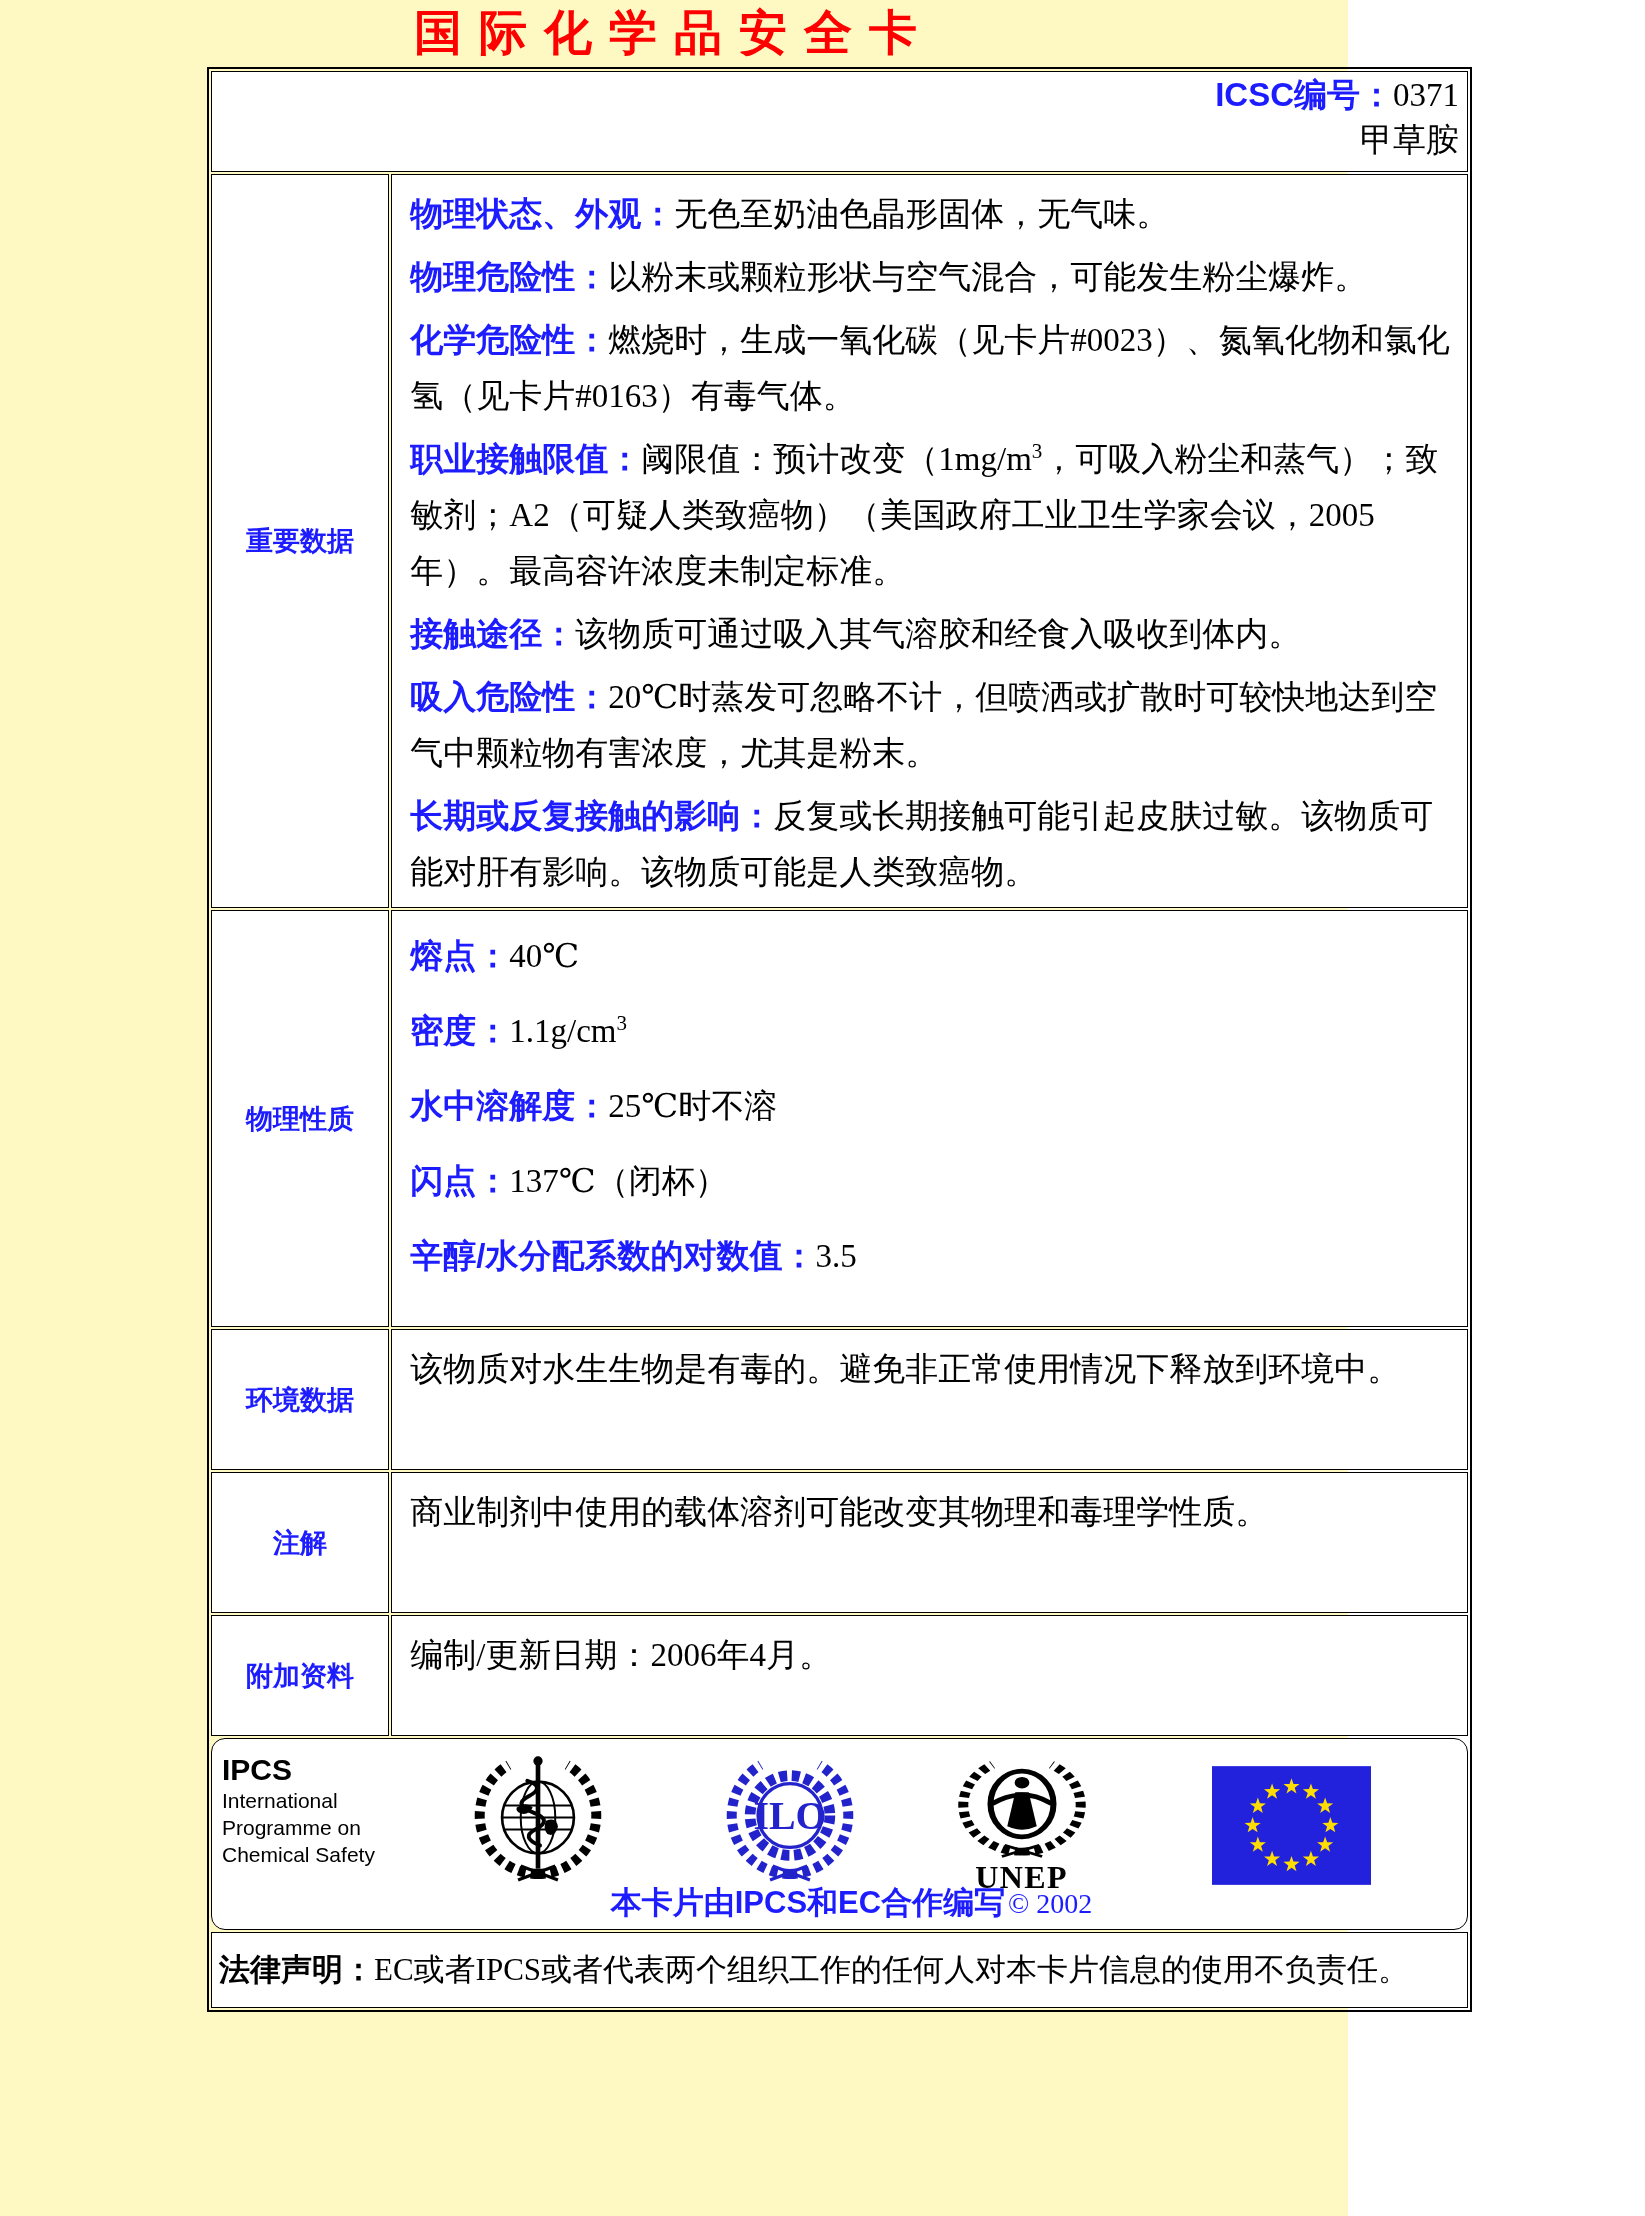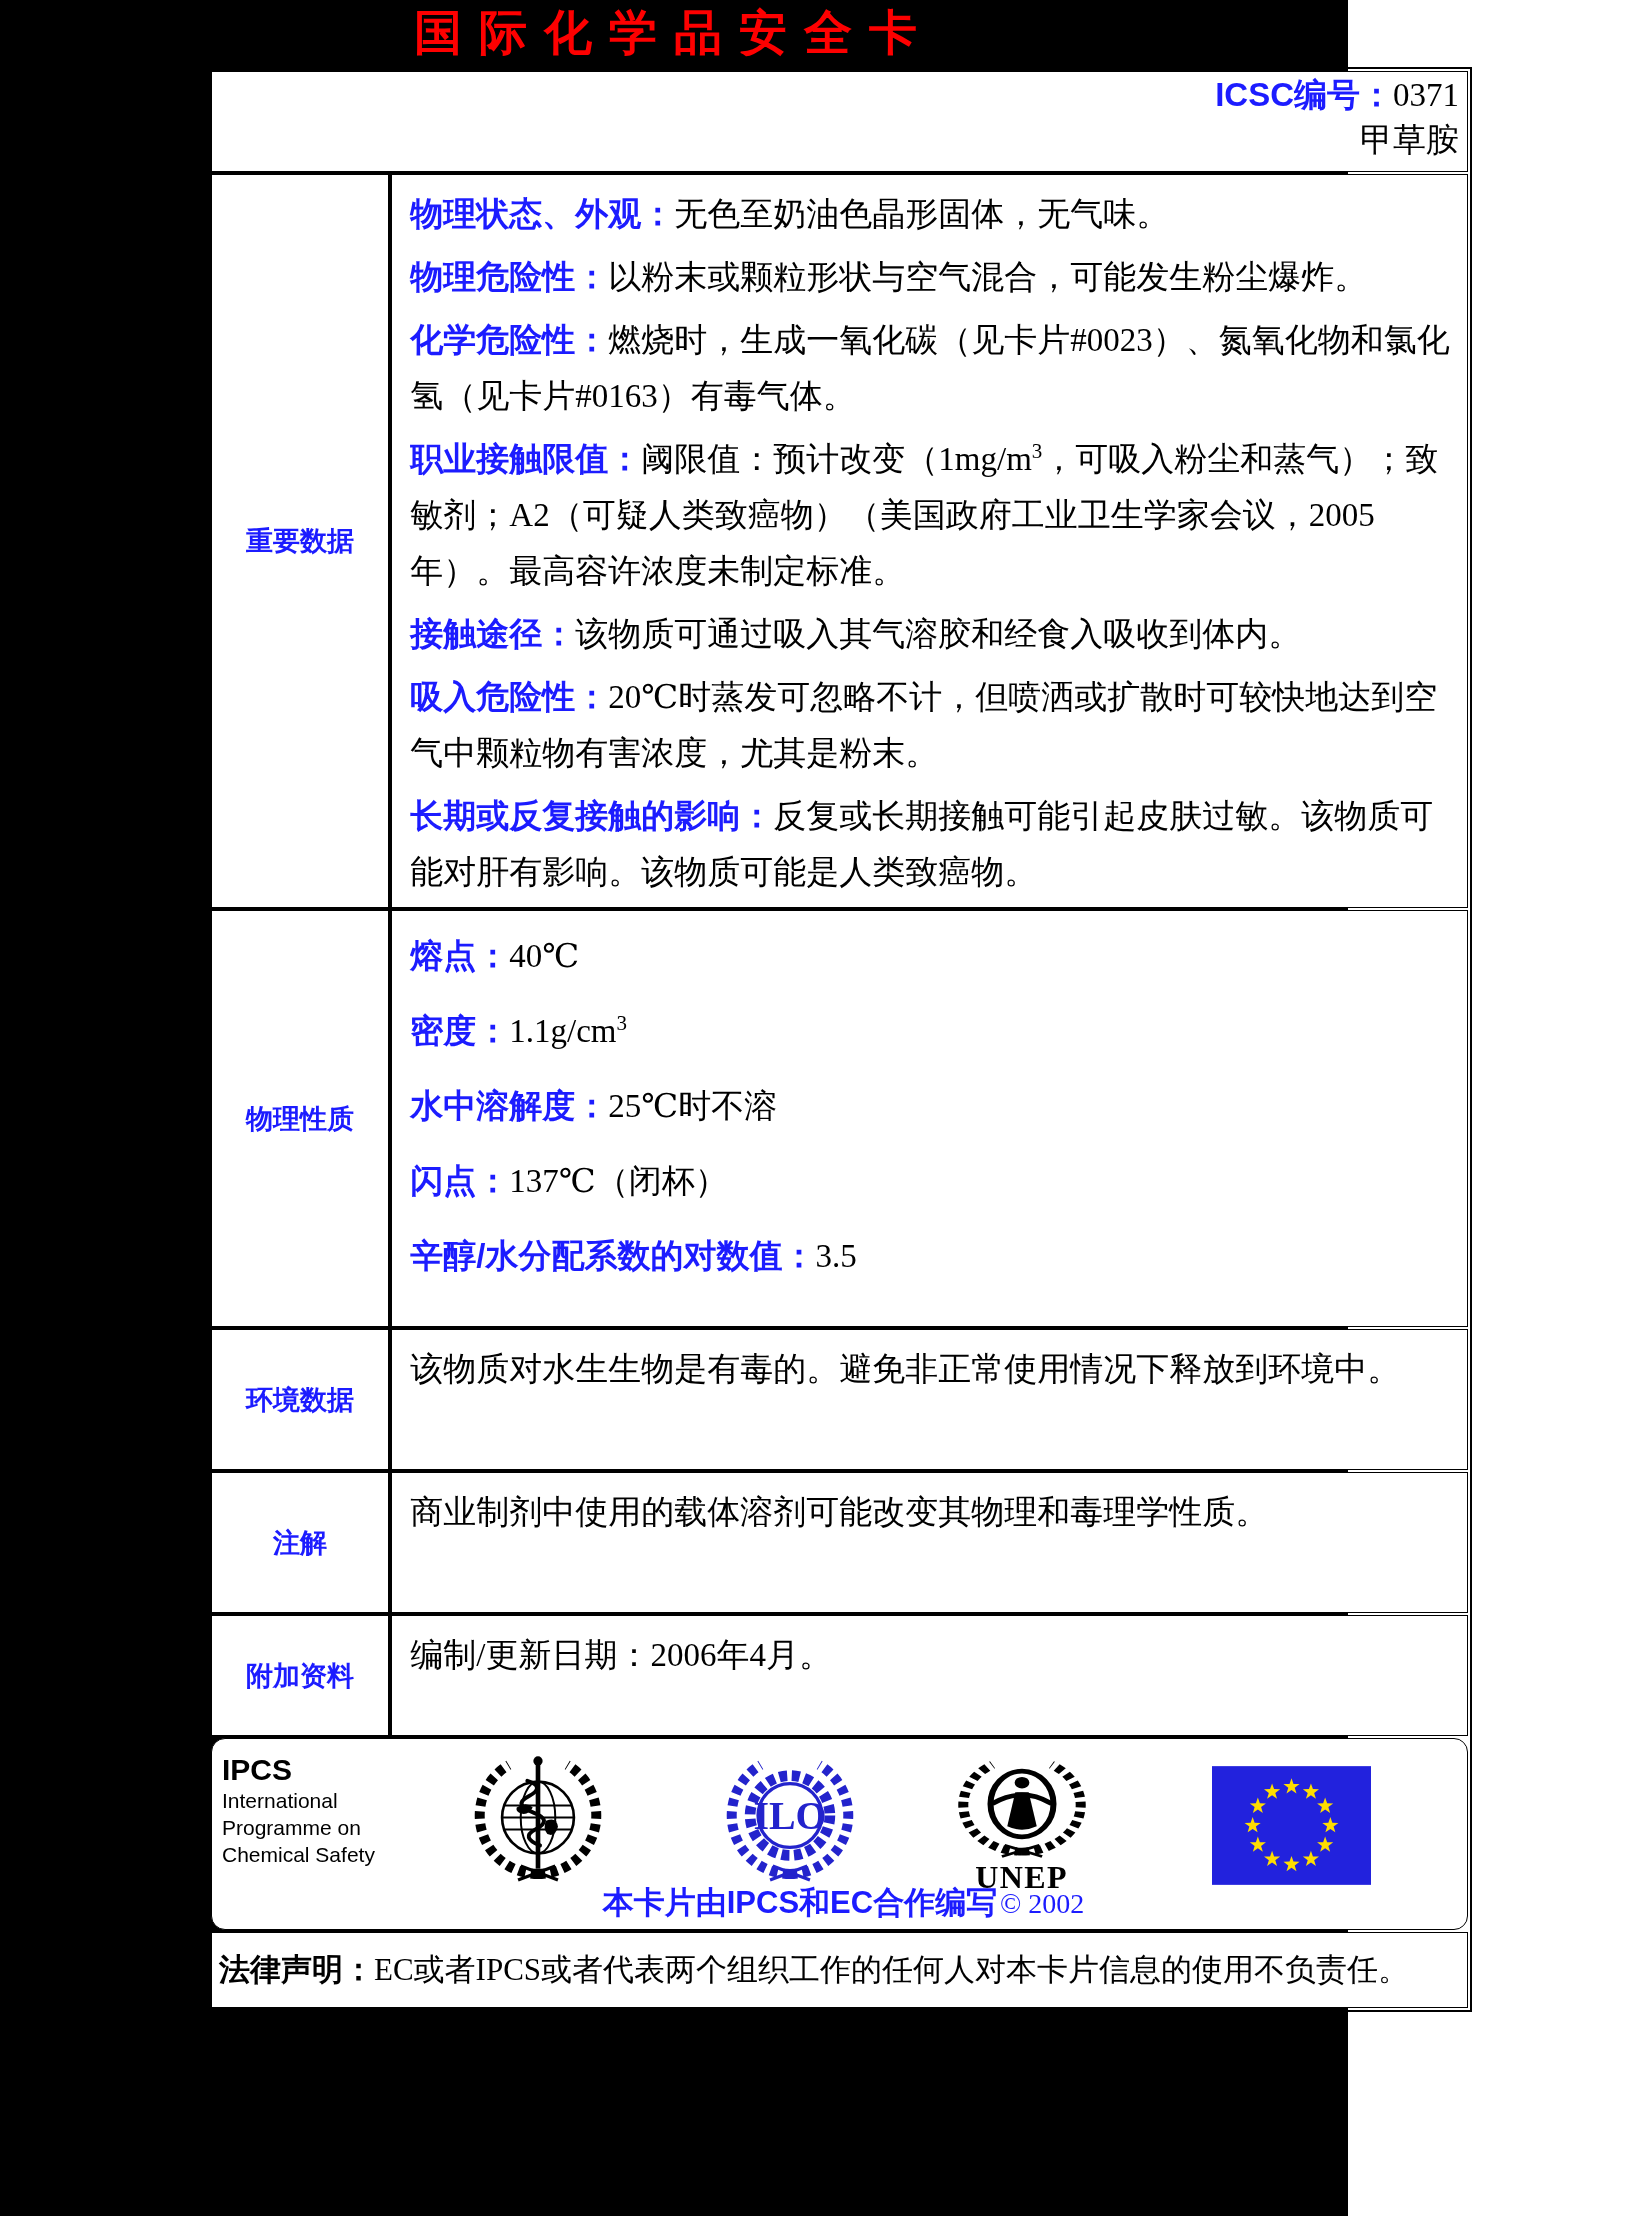--- a/index.html
+++ b/index.html
@@ -6,21 +6,21 @@
     --accent-blue:#1c1cff;
     --title-red:#fe0000;
     --ilo-blue:#2323cc;
     --eu-blue:#2222dd;
     --star-yellow:#ffdd00;
     --logo-black:#000000;
   }
   *{box-sizing:border-box;}
   body{margin:0;background:#ffffff;}
   .page{
-    position:relative;width:1348px;height:2216px;background:#000000;
+    position:relative;width:1348px;height:2216px;background:#fef9c3;
     font-family:"Liberation Serif","DejaVu Serif",serif;color:#000;
   }
   .doc-title{
     position:absolute;top:1.4px;left:0;width:100%;text-align:center;
     color:var(--title-red);font-weight:bold;font-size:48px;letter-spacing:17px;
     font-family:"Liberation Serif","DejaVu Serif",serif;
   }
   table.card{
     position:absolute;left:207px;top:67px;width:1265px;
     border-collapse:separate;border-spacing:2.1px;border:2.1px solid #000;
@@ -56,21 +56,21 @@
   .logo{position:absolute;}
   .who-logo{left:258px;top:10px;}
   .ilo-logo{left:510px;top:10px;}
   .unep-block{left:739px;top:12.7px;width:141px;text-align:center;}
   .unep-text{
     font-family:"Liberation Serif","DejaVu Serif",serif;
     font-weight:bold;font-size:32px;line-height:35px;letter-spacing:1.4px;
   }
   .eu-flag{left:1000px;top:27px;}
   .credit-line{
-    position:absolute;bottom:5.6px;left:4px;width:100%;text-align:center;
+    position:absolute;bottom:5.6px;left:12px;width:100%;text-align:center;
     color:var(--accent-blue);
   }
   .credit-main{
     font-family:"Liberation Sans","DejaVu Sans",sans-serif;
     font-weight:bold;font-size:31px;
   }
   .credit-copy{font-size:28px;font-family:"Liberation Serif","DejaVu Serif",serif;}
   
   td.legal-cell{height:76px;vertical-align:middle;padding:0 7px;font-size:31px;}
   .legal-lbl{

